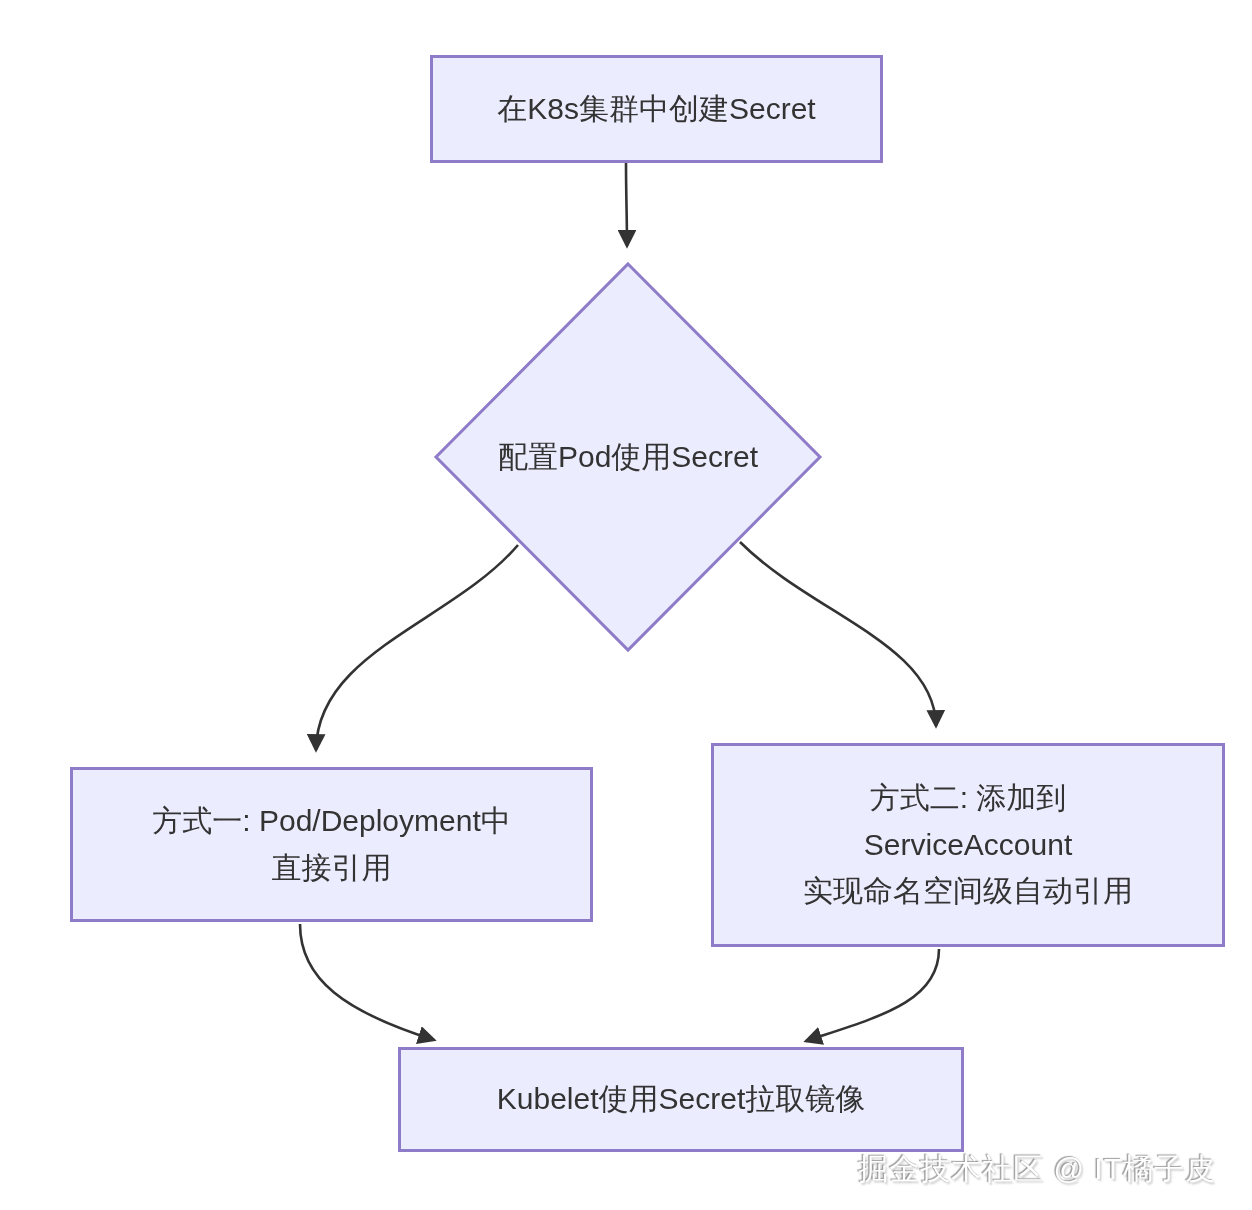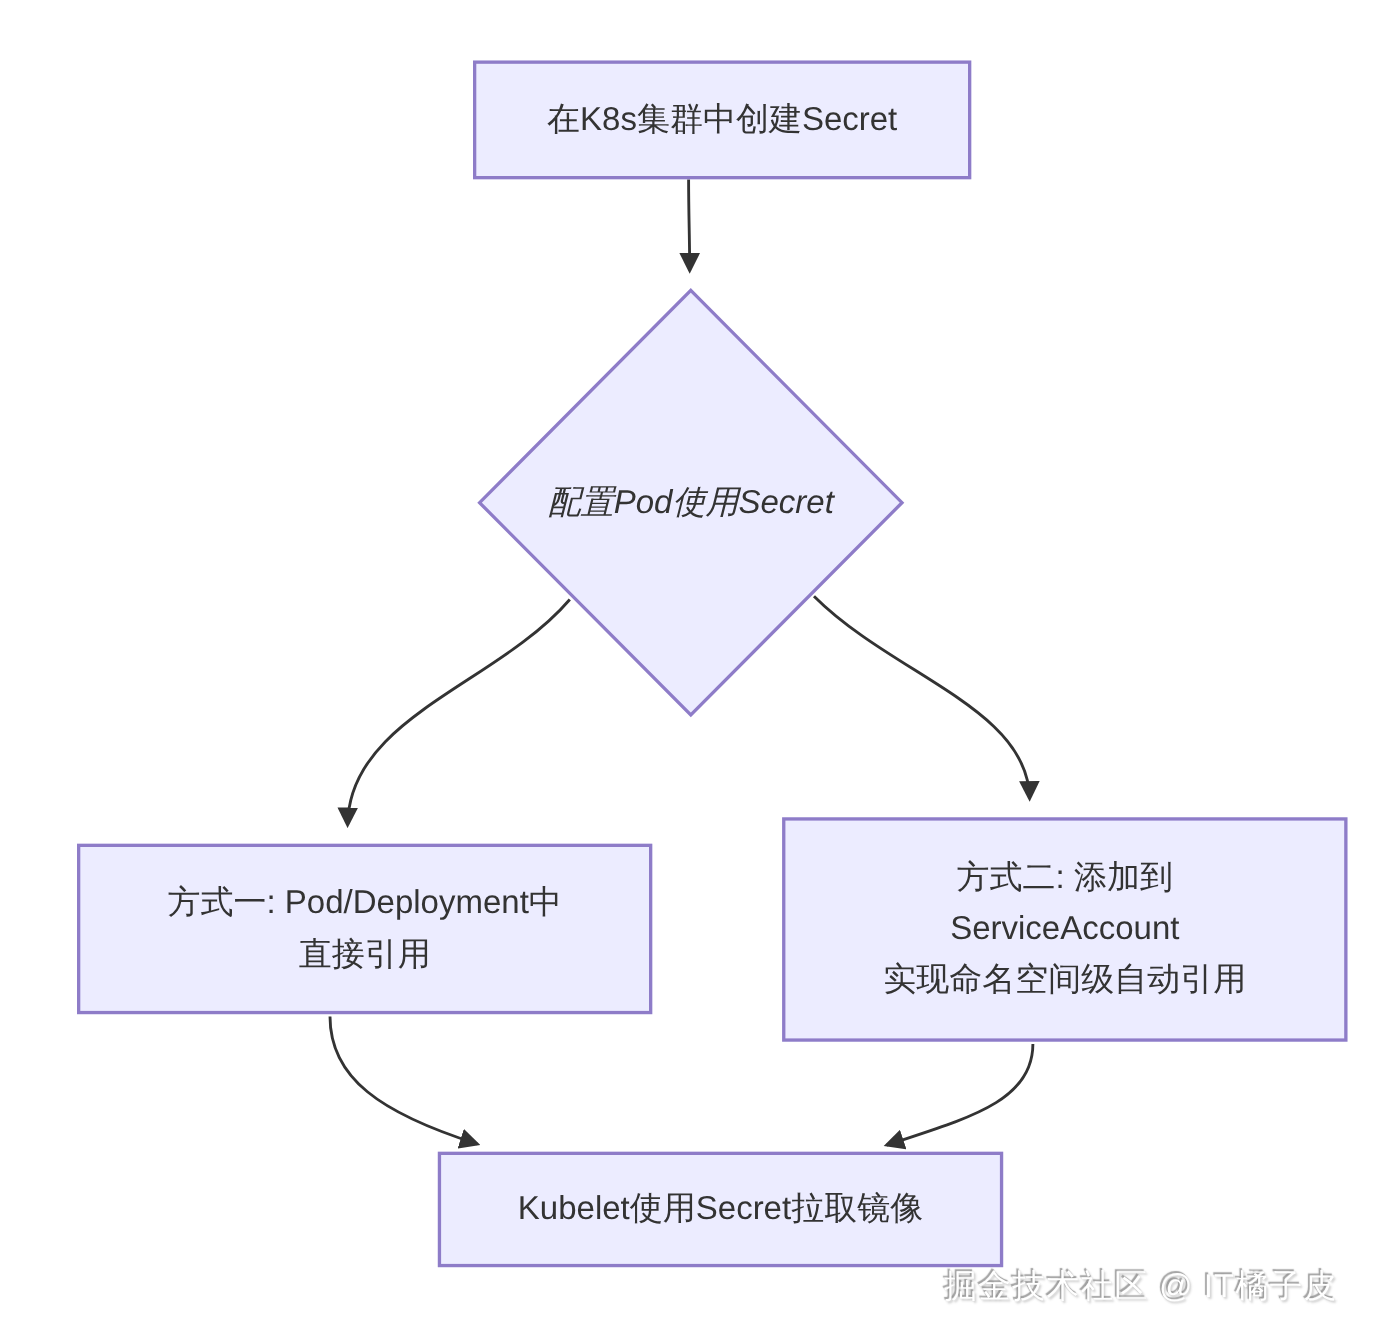--- a/index.html
+++ b/index.html
@@ -52,26 +52,25 @@
   .node-label-free {
     position: absolute;
     display: flex;
     align-items: center;
     justify-content: center;
     text-align: center;
     color: var(--text);
     font-size: 30px;
     line-height: 1.55;
     white-space: pre-line;
-    font-style: italic;
   }
   .node-create { left: 400px; top: 55px;  width: 453px; height: 108px; }
   .node-method-one { left: 40px;  top: 767px; width: 523px; height: 155px; }
   .node-method-two { left: 681px; top: 743px; width: 514px; height: 204px; }
-  .node-kubelet { left: 368px; top: 1047px; width: 514px; height: 105px; }
+  .node-kubelet { left: 368px; top: 1047px; width: 566px; height: 105px; }
   .diamond-label { left: 468px; top: 422px; width: 320px; height: 70px; }
   .watermark {
     position: absolute;
     top: 1149px;
     right: 36px;
     font-size: 30px;
     letter-spacing: 1px;
     color: #ffffff;
     text-shadow:
       -1.5px -1.5px 1px rgba(110,110,110,0.65),

